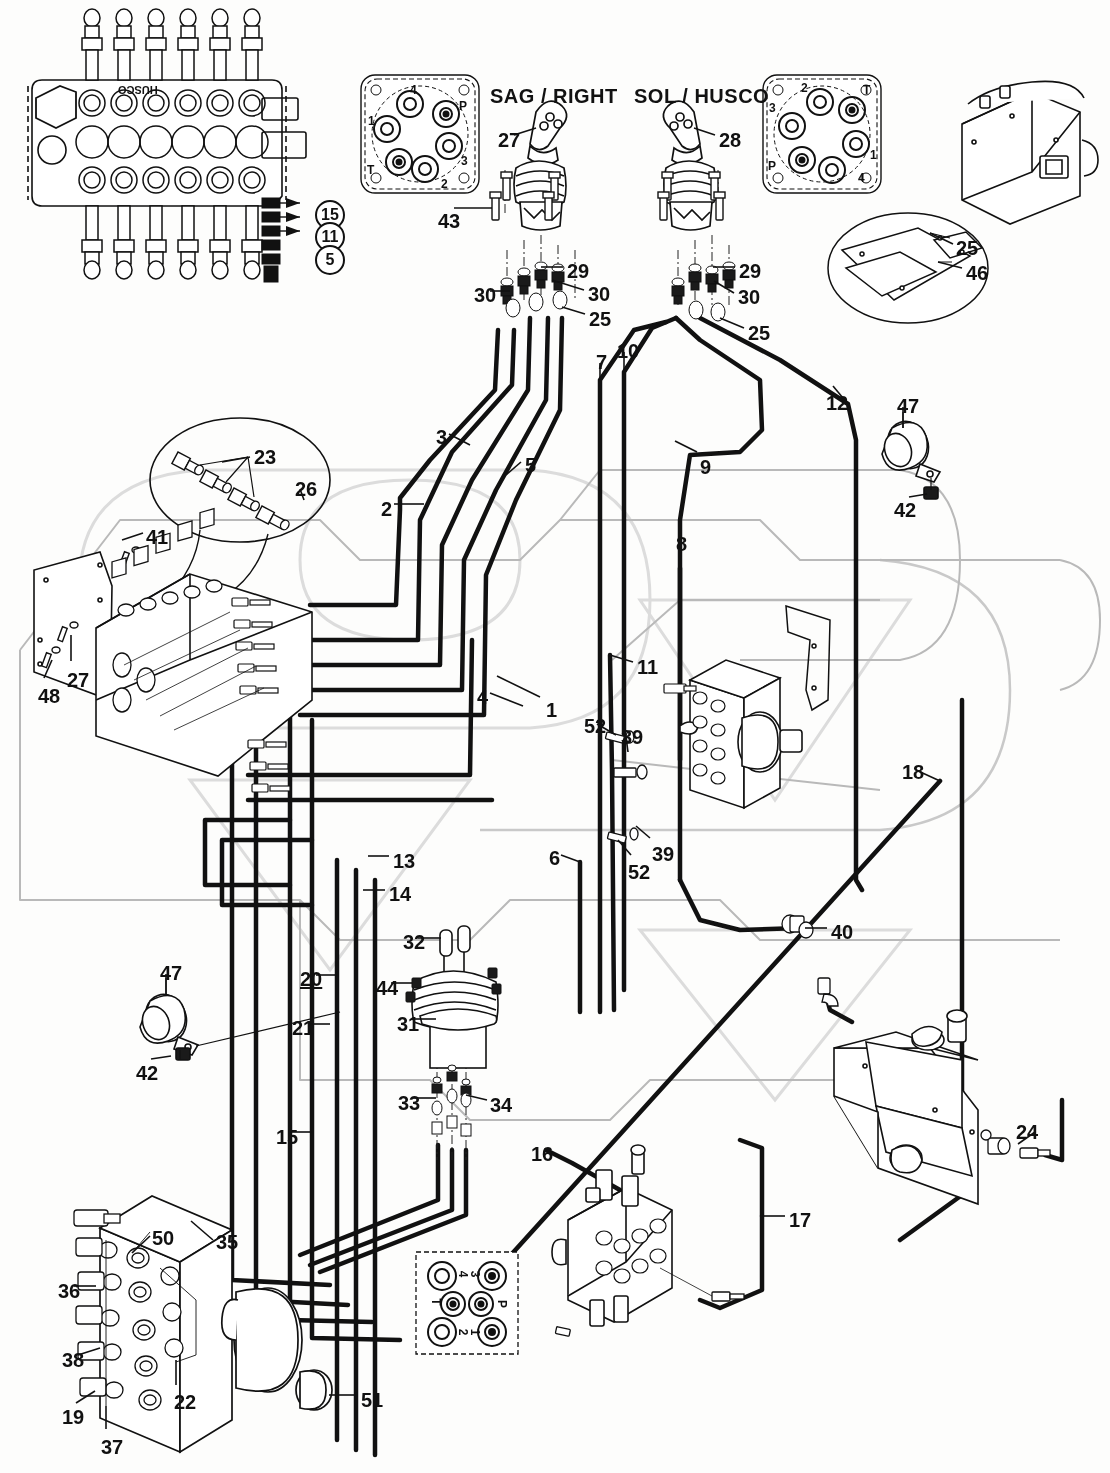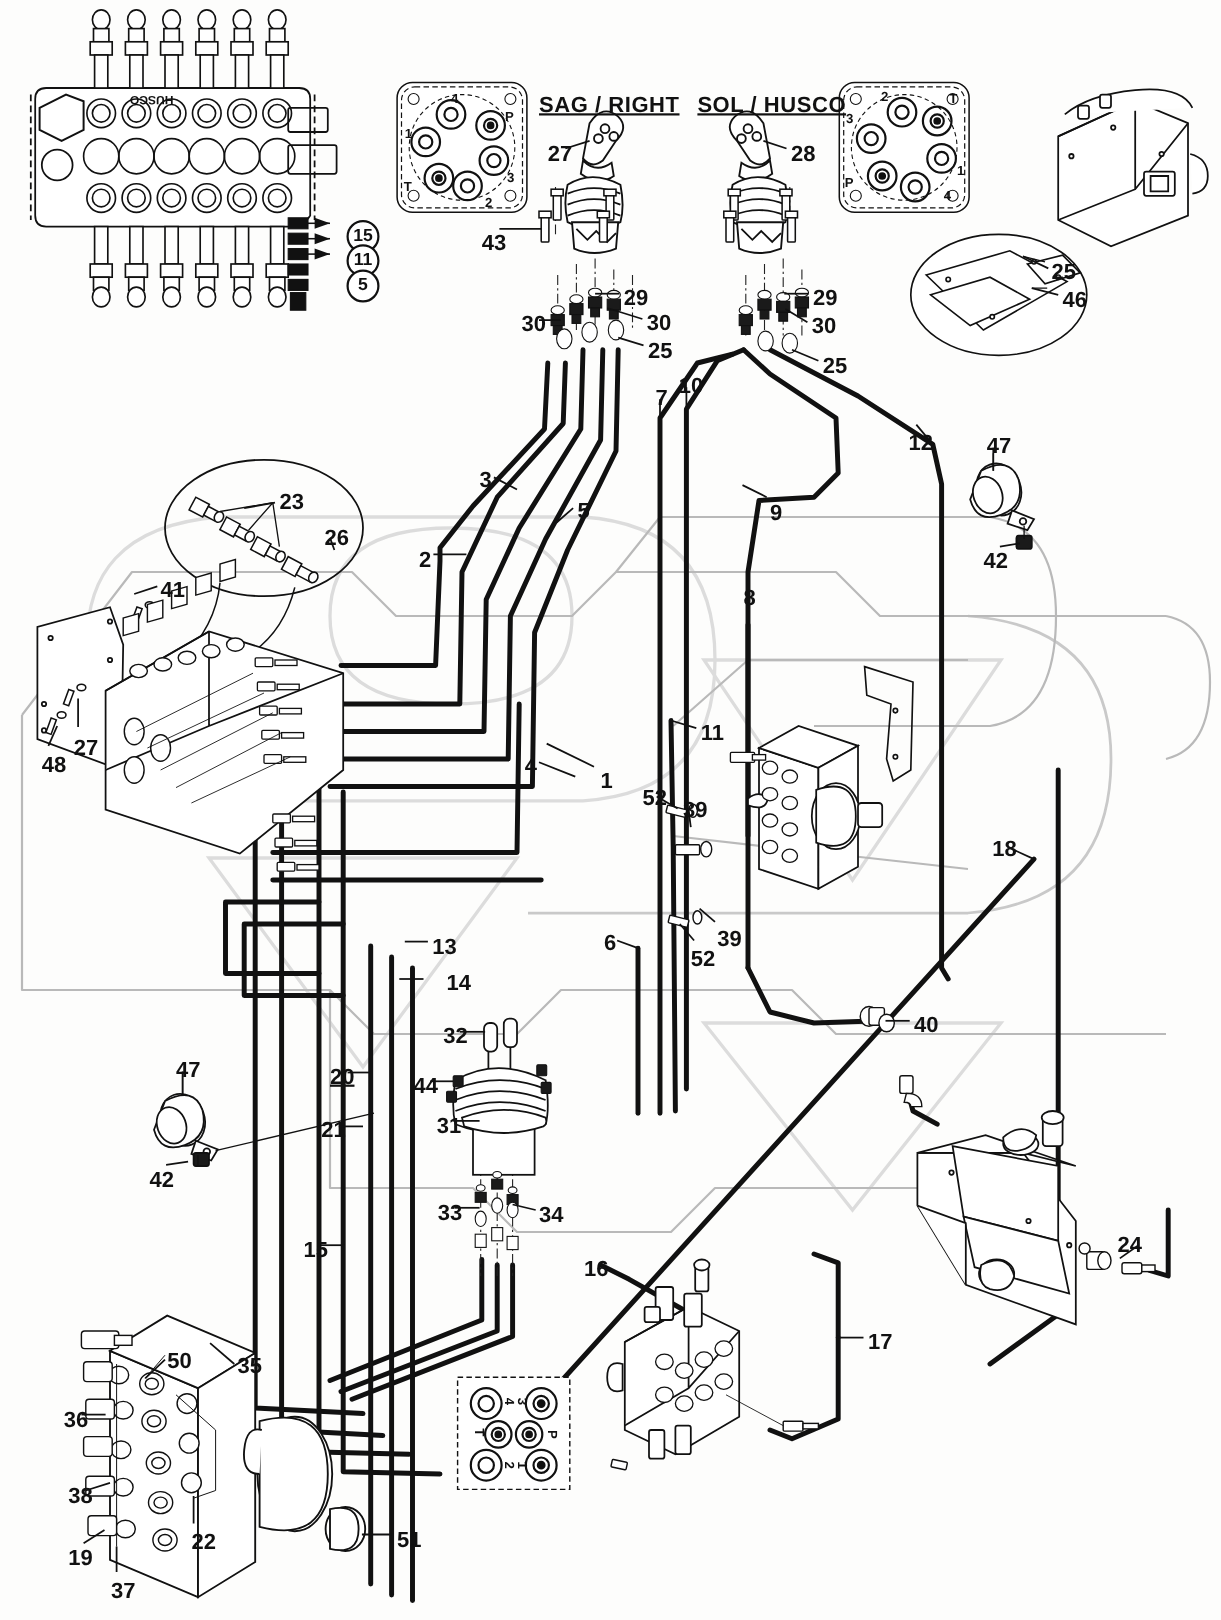--- a/index.html
+++ b/index.html
@@ -3,21 +3,21 @@
 <meta charset="utf-8">
 <style>
   html,body{margin:0;padding:0;background:#fff;}
   body{width:1110px;height:1473px;position:relative;overflow:hidden;
        font-family:"Liberation Sans", sans-serif;background:#fdfdfc;}
   #stage{position:absolute;left:0;top:0;width:1110px;height:1473px;}
   svg{position:absolute;left:0;top:0;}
   .lbl{position:absolute;font-family:"Liberation Sans",sans-serif;font-weight:bold;
        color:#111;white-space:nowrap;line-height:1;}
   .n{font-size:20px;}
-  .hd{font-size:20px;letter-spacing:.5px;text-decoration:underline;}
+  .hd{font-size:20px;letter-spacing:.5px;}
   .port{font-size:12px;font-weight:bold;}
   .circnum{position:absolute;width:26px;height:26px;border:2px solid #111;border-radius:50%;
            display:flex;align-items:center;justify-content:center;font-size:16px;font-weight:bold;
            background:#fff;color:#111;}
 </style>
 </head>
 <body>
 
 <div id="stage">
 
@@ -867,21 +867,21 @@
       <div class="lbl n" style="left: 477px; top: 687px;">4</div>
       <div class="lbl n" style="left: 525px; top: 455px;">5</div>
       <div class="lbl n" style="left: 549px; top: 848px;">6</div>
       <div class="lbl n" style="left: 596px; top: 352px;">7</div>
       <div class="lbl n" style="left: 676px; top: 534px;">8</div>
       <div class="lbl n" style="left: 700px; top: 457px;">9</div>
       <div class="lbl n" style="left: 617px; top: 341px;">10</div>
       <div class="lbl n" style="left: 637px; top: 657px;">11</div>
       <div class="lbl n" style="left: 826px; top: 393px;">12</div>
       <div class="lbl n" style="left: 393px; top: 851px;">13</div>
-      <div class="lbl n" style="left: 406px; top: 884px;">14</div>
+      <div class="lbl n" style="left: 389px; top: 884px;">14</div>
       <div class="lbl n" style="left: 276px; top: 1127px;">15</div>
       <div class="lbl n" style="left: 531px; top: 1144px;">16</div>
       <div class="lbl n" style="left: 789px; top: 1210px;">17</div>
       <div class="lbl n" style="left: 902px; top: 762px;">18</div>
       <div class="lbl n" style="left: 62px; top: 1407px;">19</div>
       <div class="lbl n" style="left: 300px; top: 969px; text-decoration: underline;">20</div>
       <div class="lbl n" style="left: 292px; top: 1018px;">21</div>
       <div class="lbl n" style="left: 174px; top: 1392px;">22</div>
       <div class="lbl n" style="left: 254px; top: 447px;">23</div>
       <div class="lbl n" style="left: 1016px; top: 1122px;">24</div>

